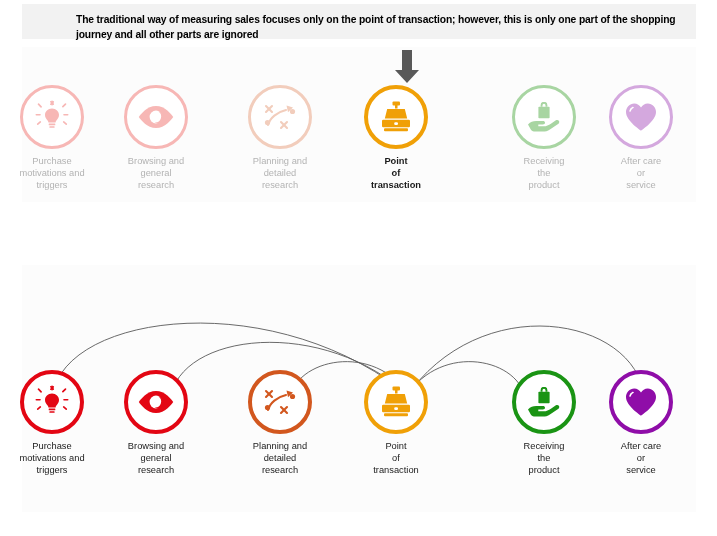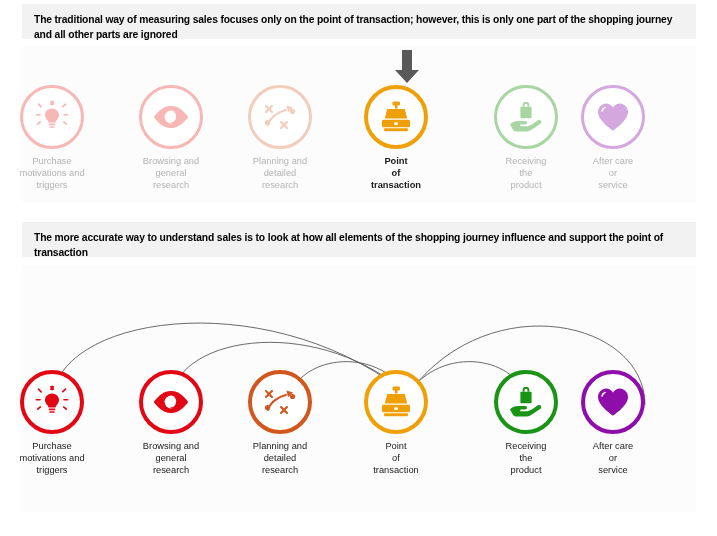--- a/index.html
+++ b/index.html
@@ -28,20 +28,21 @@
     box-sizing: border-box;
     padding: 9px 14px 9px 12px;
   }
   .banner-text {
     font-size: 10.3px;
     font-weight: bold;
     line-height: 14.5px;
     color: #000000;
     letter-spacing: -0.15px;
     display: block;
+    margin-left: 42px;
   }
   #banner-1 { left: 22px; top: 4px; width: 674px; height: 35px; }
   #banner-2 { left: 22px; top: 222px; width: 674px; height: 35px; }
 
   
   .panel {
     position: absolute;
     background: #fcfcfc;
   }
   #panel-top    { left: 22px; top: 47px;  width: 674px; height: 155px; }
@@ -92,25 +93,25 @@
     white-space: pre-line;
   }
   .row-top .stage-label { color: #b3b3b3; }
   .row-top .stage-label.active { color: #1a1a1a; font-weight: bold; }
   .row-bottom .stage-label { color: #1a1a1a; }
 
   
   .row-top    { top: 85px; }
   .row-bottom { top: 370px; }
   .col-0 { left: -8px; }
-  .col-1 { left: 111px; }
+  .col-1 { left: 96px; }
   .col-2 { left: 220px; }
   .col-3 { left: 336px; }
-  .col-4 { left: 466px; }
-  .col-5 { left: 553px; }
+  .col-4 { left: 484px; }
+  .col-5 { left: 581px; }
 </style>
 </head>
 <body>
 
 <div class="page">
 
   <div class="banner" id="banner-1">
     <span class="banner-text">The traditional way of measuring sales focuses only on the point of transaction; however, this is only one part of the shopping journey and all other parts are ignored</span>
   </div>
 
@@ -220,23 +221,20 @@
       <svg width="32" height="29" viewBox="0 0 32 29">
         <path d="M16 28.2S1 18.6 1 9.6C1 4.6 4.8 1 9.2 1c3 0 5.5 1.7 6.8 4 1.3-2.3 3.8-4 6.8-4C27.2 1 31 4.6 31 9.6c0 9-15 18.6-15 18.6z" fill="#D4A8DE"></path>
         <path d="M7.6 4.2a5.6 5.6 0 0 0-3.4 4.3c-.1.9 1.3 1.1 1.6.3.5-1.6 1.4-2.7 2.7-3.4.8-.4.1-1.5-.9-1.2z" fill="#FFFFFF"></path>
       </svg>
     </div>
     <div class="stage-label">After care
 or
 service</div>
   </div>
 
-  <div class="banner" id="banner-2">
-    <span class="banner-text">The more accurate way to understand sales is to look at how all elements of the shopping journey influence and support the point of transaction</span>
-  </div>
 
   <div class="panel" id="panel-bottom"></div>
 
   <svg id="arc-layer" viewBox="0 0 717 180">
     <defs>
       <marker id="arrowhead" markerWidth="7" markerHeight="7" refX="5.5" refY="3" orient="auto">
         <path d="M0,0 L6,3 L0,6 Z" fill="#595959"></path>
       </marker>
     </defs>
     <g fill="none" stroke="#595959" stroke-width="0.9">

